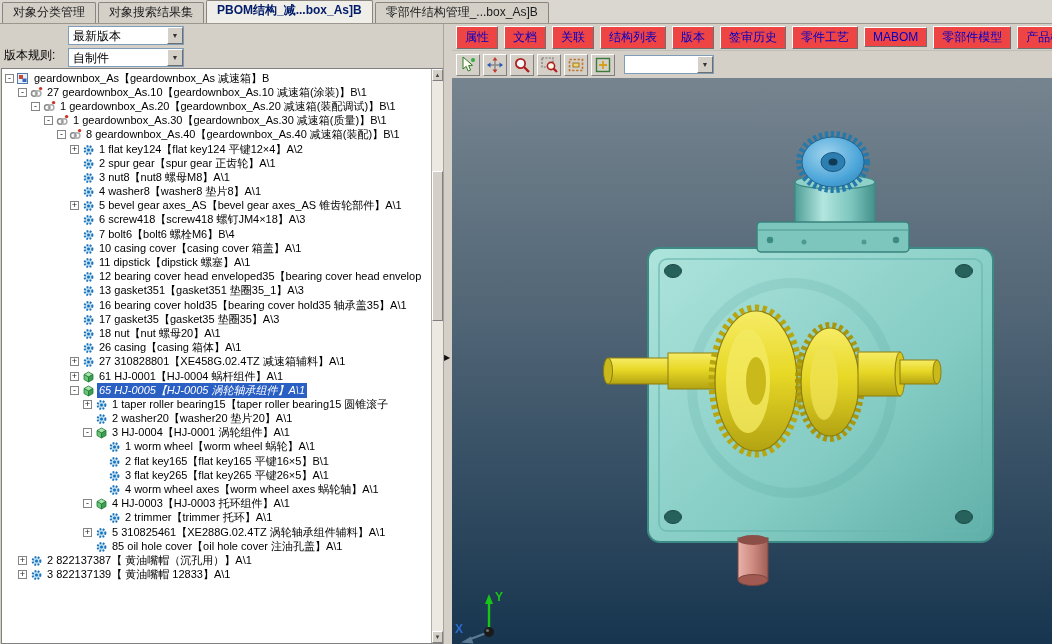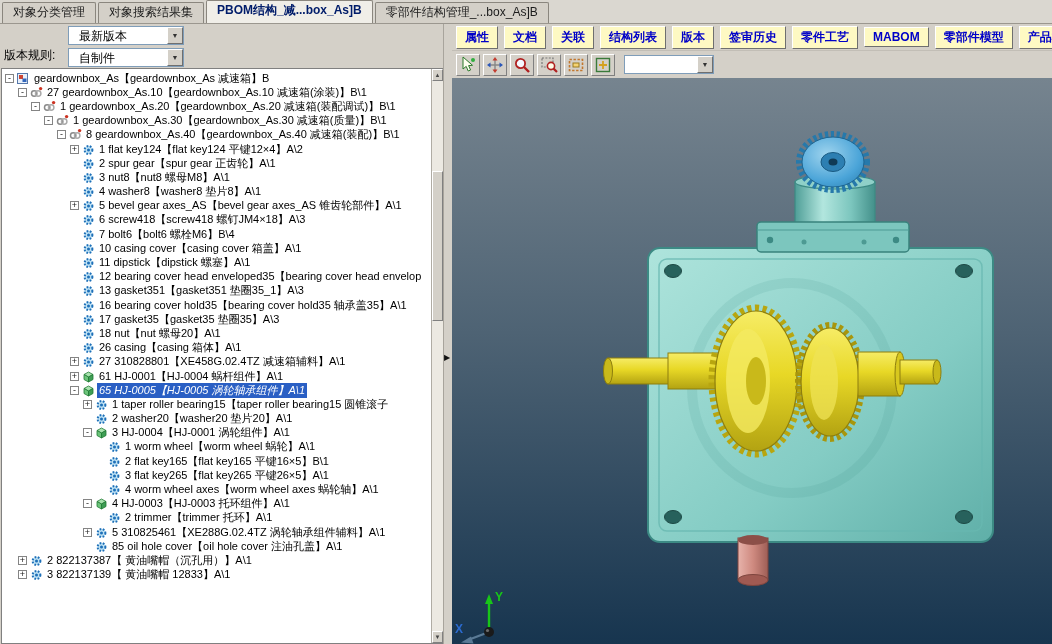--- a/index.html
+++ b/index.html
@@ -16,21 +16,21 @@
     color:#1c1c1c; white-space:nowrap; cursor:default; }
   .doc-tab.active { background:#f0eee8; font-weight:bold; color:#001c6a; height:23px; }
 
   .main { flex:1; display:flex; min-height:0; }
 
   
   .left-panel { width:443px; flex:none; display:flex; flex-direction:column; background:var(--chrome,#d4d0c8); }
   .filter-row { height:22px; flex:none; display:flex; align-items:center; padding:1px 4px; gap:4px; }
   .filter-label { width:60px; flex:none; color:#000;margin-top:41px; }
   .combo { width:116px; height:19px; background:#fff; border:1px solid #7f9db9; display:flex; align-items:stretch; cursor:default; }
-  .combo-text { flex:1; padding:1px 10px; font-size:12px; overflow:hidden; white-space:nowrap; color:#000;border-radius:7px; }
+  .combo-text { flex:1; padding:1px 4px; font-size:12px; overflow:hidden; white-space:nowrap; color:#000;border-radius:7px; }
   .combo-arrow { width:16px; background:#d4d0c8; border:1px solid; border-color:#fff #6f6f6f #6f6f6f #fff;
     font-size:7px; display:flex; align-items:center; justify-content:center; color:#333; }
 
   .tree-wrap { flex:1; min-height:0; display:flex; background:#fff;
     border:1px solid #808080; border-right:none; margin-left:1px; }
   .tree { flex:1; overflow:hidden; padding:2px 0 0 3px; font-size:11px; }
   .tree-row { height:14.2px; display:flex; align-items:center; white-space:nowrap; }
   .expander { width:9px; height:9px; flex:none; border:1px solid #848484; background:#fff;
     font-size:9px; line-height:7px; text-align:center; margin-right:2px; color:#222; }
   .exp-spacer { width:11px; flex:none; }
@@ -48,23 +48,23 @@
     background:#d4d0c8; border:1px solid; border-color:#fff #808080 #808080 #fff; }
 
   .splitter { width:9px; flex:none; background:var(--chrome,#d4d0c8);
     border-left:1px solid #a8a49c; position:relative; }
   .collapse-arrow { position:absolute; top:330px; left:0; font-size:8px; color:#111; line-height:8px; }
 
   
   .right-panel { flex:1; min-width:0; display:flex; flex-direction:column; background:var(--chrome,#d4d0c8); }
   .prop-tabs { height:26px; flex:none; display:flex; align-items:center; gap:6px;
     padding:2px 4px; overflow:hidden; white-space:nowrap; }
-  .prop-tab { padding:2px 8px; flex:none; background:#fef9c3; border:1px solid;
+  .prop-tab { padding:2px 8px; flex:none; background:#ef4444; border:1px solid;
     border-color:#fff #6f6f6f #6f6f6f #fff; color:var(--tabText,#0000c8);
-    font-weight:bold; font-size:12px; cursor:default;text-align:center; }
+    font-weight:normal; font-size:12px; cursor:default;text-align:center; }
   .toolbar { height:28px; flex:none; display:flex; align-items:center; gap:3px;
     padding:2px 4px; border-top:1px solid #c2beb6; }
   .tool-btn { width:24px; height:22px; flex:none; display:flex; align-items:center; justify-content:center;
     background:var(--chrome,#d4d0c8); border:1px solid; border-color:#fff #808080 #808080 #fff; }
   .toolbar-combo { width:90px; height:19px; margin-left:6px; }
 
   .viewport { flex:1; min-height:0; position:relative; }
   .viewport svg { display:block; width:100%; height:100%; }
 </style>
 </head>

